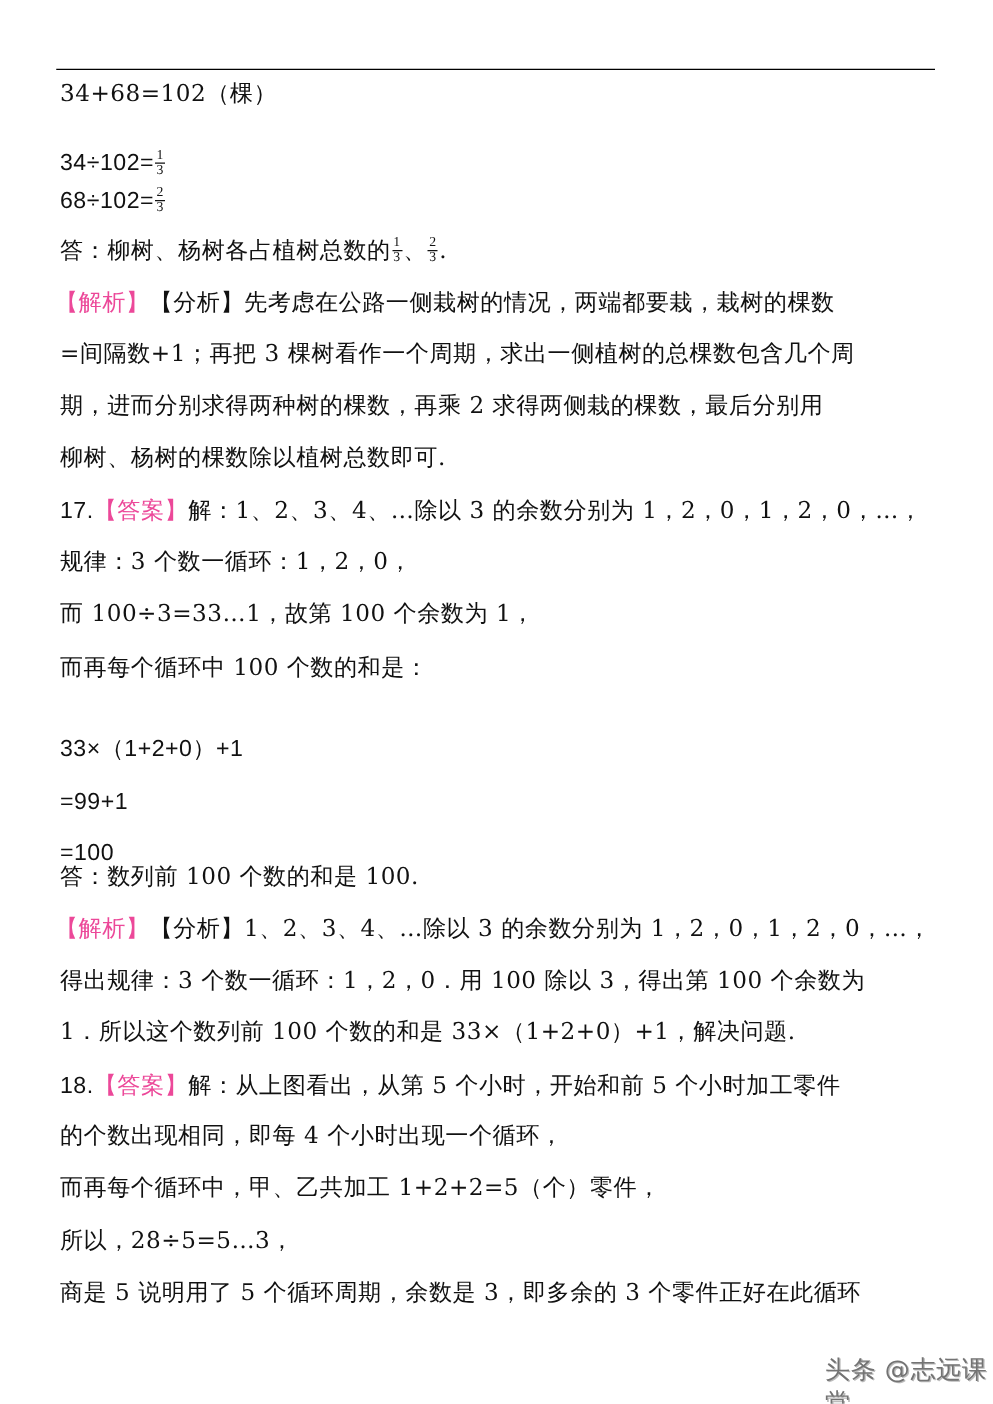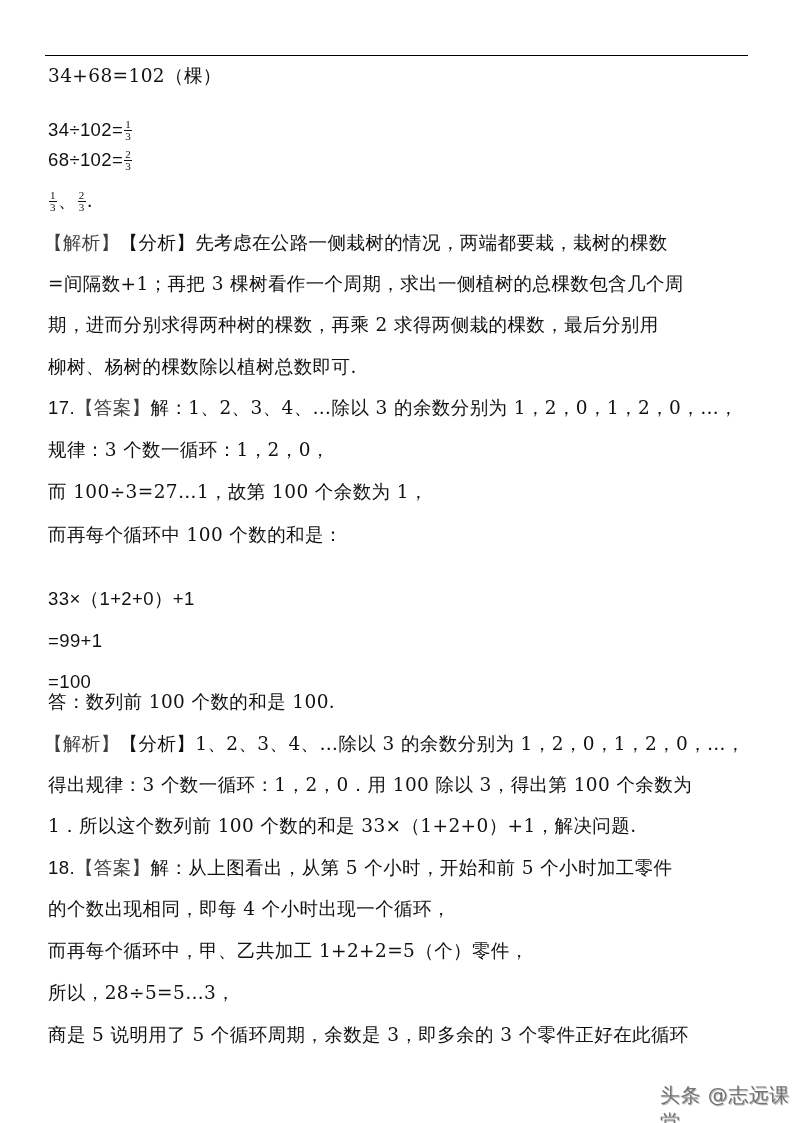--- a/index.html
+++ b/index.html
@@ -11,21 +11,21 @@
   .rule {
     position: absolute; left: 45px; top: 55px; width: 703px; height: 0;
     border-top: 1.5px solid #000000;
   }
   .line {
     position: absolute; left: 48px; white-space: nowrap;
     font-size: 18.5px; line-height: 24px; letter-spacing: 0.4px;
   }
   .line.latin { font-family: "Liberation Sans", "DejaVu Sans", sans-serif; font-size: 18.5px; margin-top: 22px; }
   .num { font-family: "Liberation Sans", "DejaVu Sans", sans-serif; }
-  .blue { color: #404040; }
+  .blue { color: #ec4899; }
   .frac {
     display: inline-flex; flex-direction: column; align-items: center;
     vertical-align: middle; font-size: 11px; line-height: 11px;
     font-family: "Liberation Serif", "DejaVu Serif", serif; margin: 0 1px;
     position: relative; top: -1px;
   }
   .frac .n { border-bottom: 1px solid #111; padding: 0 1px; }
   .frac .d { padding: 0 1px; }
   .watermark {
     position: absolute; left: 660px; top: 1082px;
@@ -48,21 +48,21 @@
       <span class="d">3</span>
     </span>
 </div>
 <div class="line" style="top:148px">
   <span class="num">68÷102=</span><span class="frac">
       <span class="n">2</span>
       <span class="d">3</span>
     </span>
 </div>
 <div class="line" style="top:189px">
-  <span class="frac">
+  <span>答：柳树、杨树各占植树总数的</span><span class="frac">
       <span class="n">1</span>
       <span class="d">3</span>
     </span><span>、</span><span class="frac">
       <span class="n">2</span>
       <span class="d">3</span>
     </span><span>.</span>
 </div>
 
 <div class="line" style="top:231px; left:44px">
   <span class="blue">【解析】</span><span>【分析】</span><span>先考虑在公路一侧栽树的情况，两端都要栽，栽树的棵数</span>
@@ -77,21 +77,21 @@
   <span>柳树、杨树的棵数除以植树总数即可.</span>
 </div>
 
 <div class="line" style="top:396px">
   <span class="num">17.</span><span class="blue">【答案】</span><span>解：1、2、3、4、…除以 3 的余数分别为 1，2，0，1，2，0，…，</span>
 </div>
 <div class="line" style="top:438px">
   <span>规律：3 个数一循环：1，2，0，</span>
 </div>
 <div class="line" style="top:480px">
-  <span>而 100÷3=27…1，故第 100 个余数为 1，</span>
+  <span>而 100÷3=33…1，故第 100 个余数为 1，</span>
 </div>
 <div class="line" style="top:523px">
   <span>而再每个循环中 100 个数的和是：</span>
 </div>
 <div class="line latin" style="top:565px">
   <span>33×（1+2+0）+1</span>
 </div>
 <div class="line latin" style="top:607px">
   <span>=99+1</span>
 </div>

